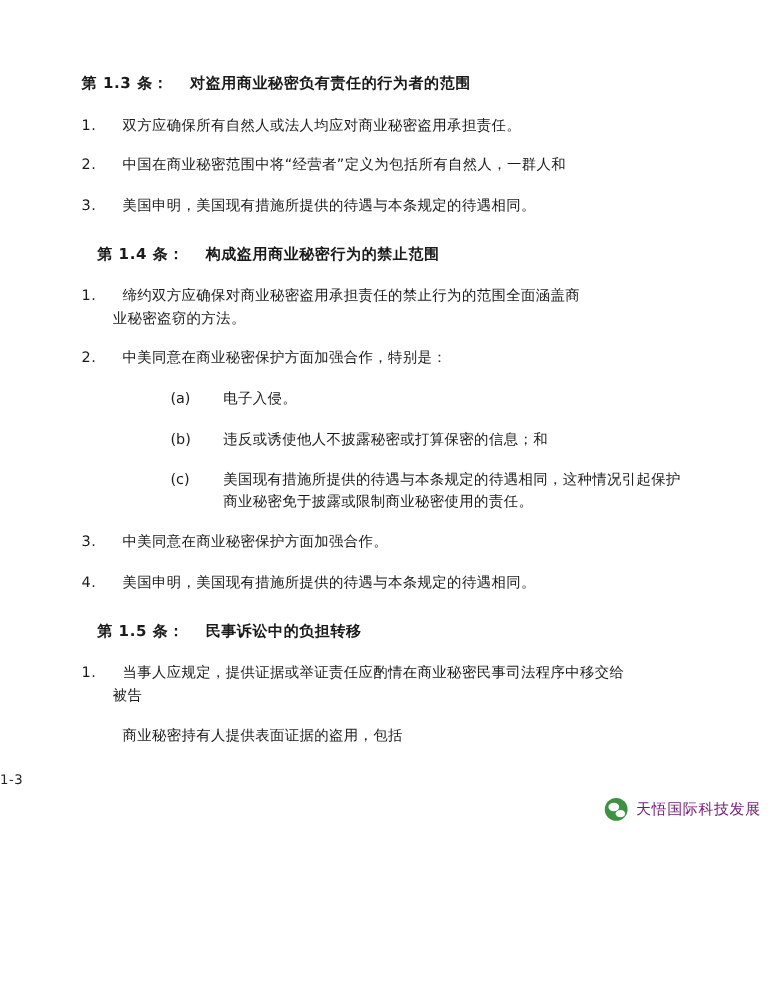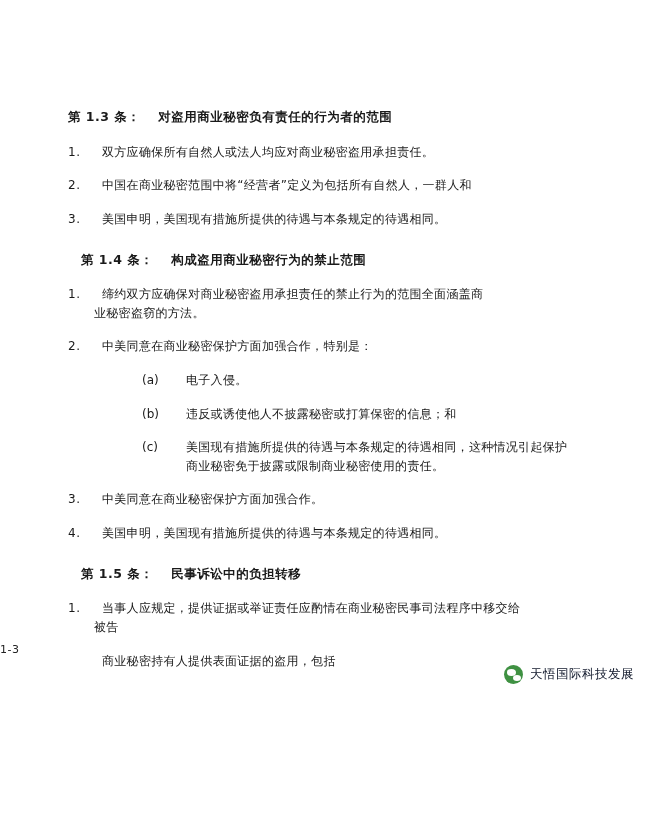--- a/index.html
+++ b/index.html
@@ -13,21 +13,21 @@
     font-family: "DejaVu Sans", "Liberation Sans", sans-serif;
     color: #1a1a1a;
     position: relative;
     overflow: hidden;
   }
   .page {
     position: relative;
     width: 650px;
     height: 700px;
     box-sizing: border-box;
-    padding: 108px 60px 0 68px;
+    padding: 60px 60px 0 68px;
     border-radius: 26px;
   }
   .section-heading {
     font-size: 12.5px;
     font-weight: bold;
     letter-spacing: 0.5px;
     margin: 0 0 16px 0;
     line-height: 1.5;
   }
   .section-heading .num {
@@ -83,21 +83,21 @@
     color: #222;
     letter-spacing: 0.5px;
   }
   .watermark {
     position: absolute;
     right: 16px;
     bottom: 16px;
     display: flex;
     align-items: center;
     gap: 7px;
-    color: #0f172a;
+    color: #701a75;
     font-size: 12.5px;
     letter-spacing: 0.5px;
   }
   .wx-icon {
     width: 19px;
     height: 19px;
     border-radius: 50%;
     background: #3f9142;
     position: relative;
     flex: 0 0 auto;

